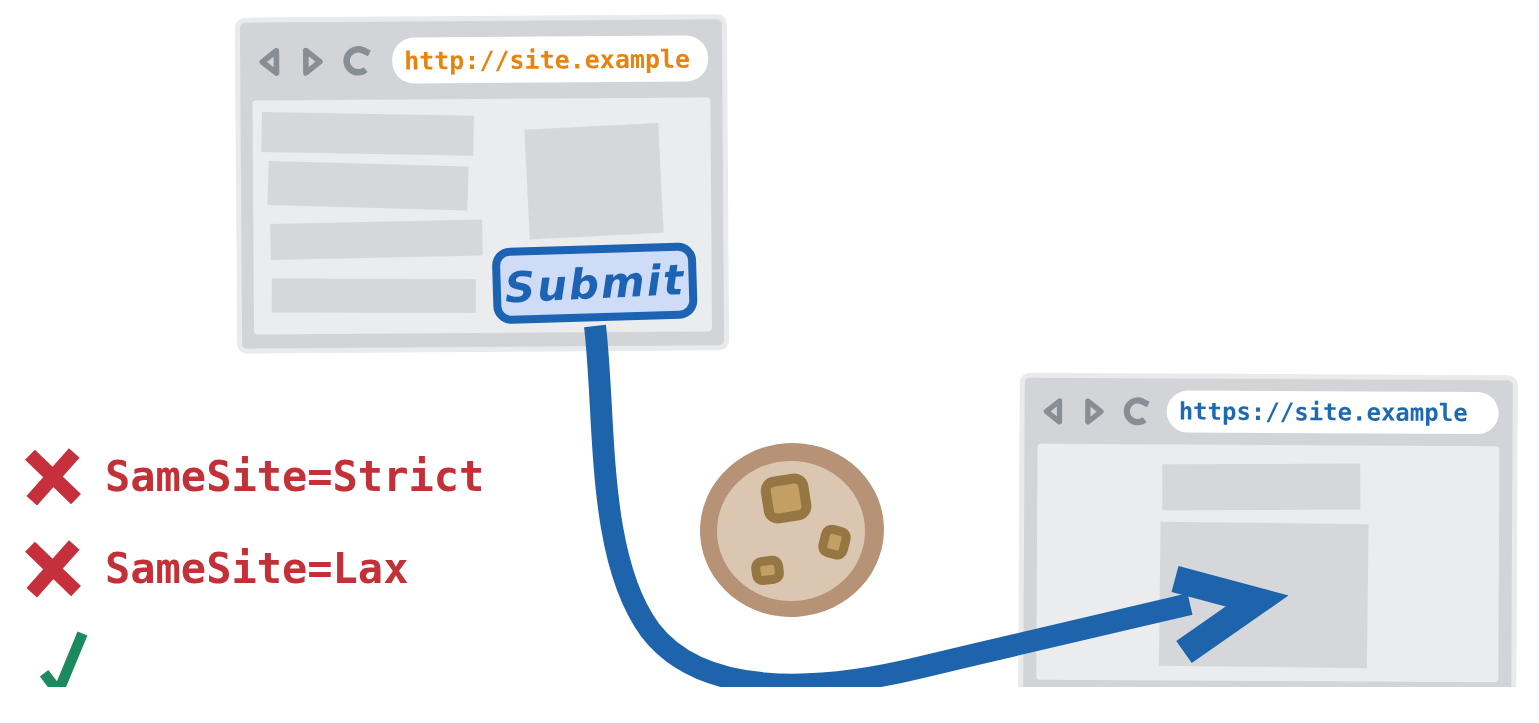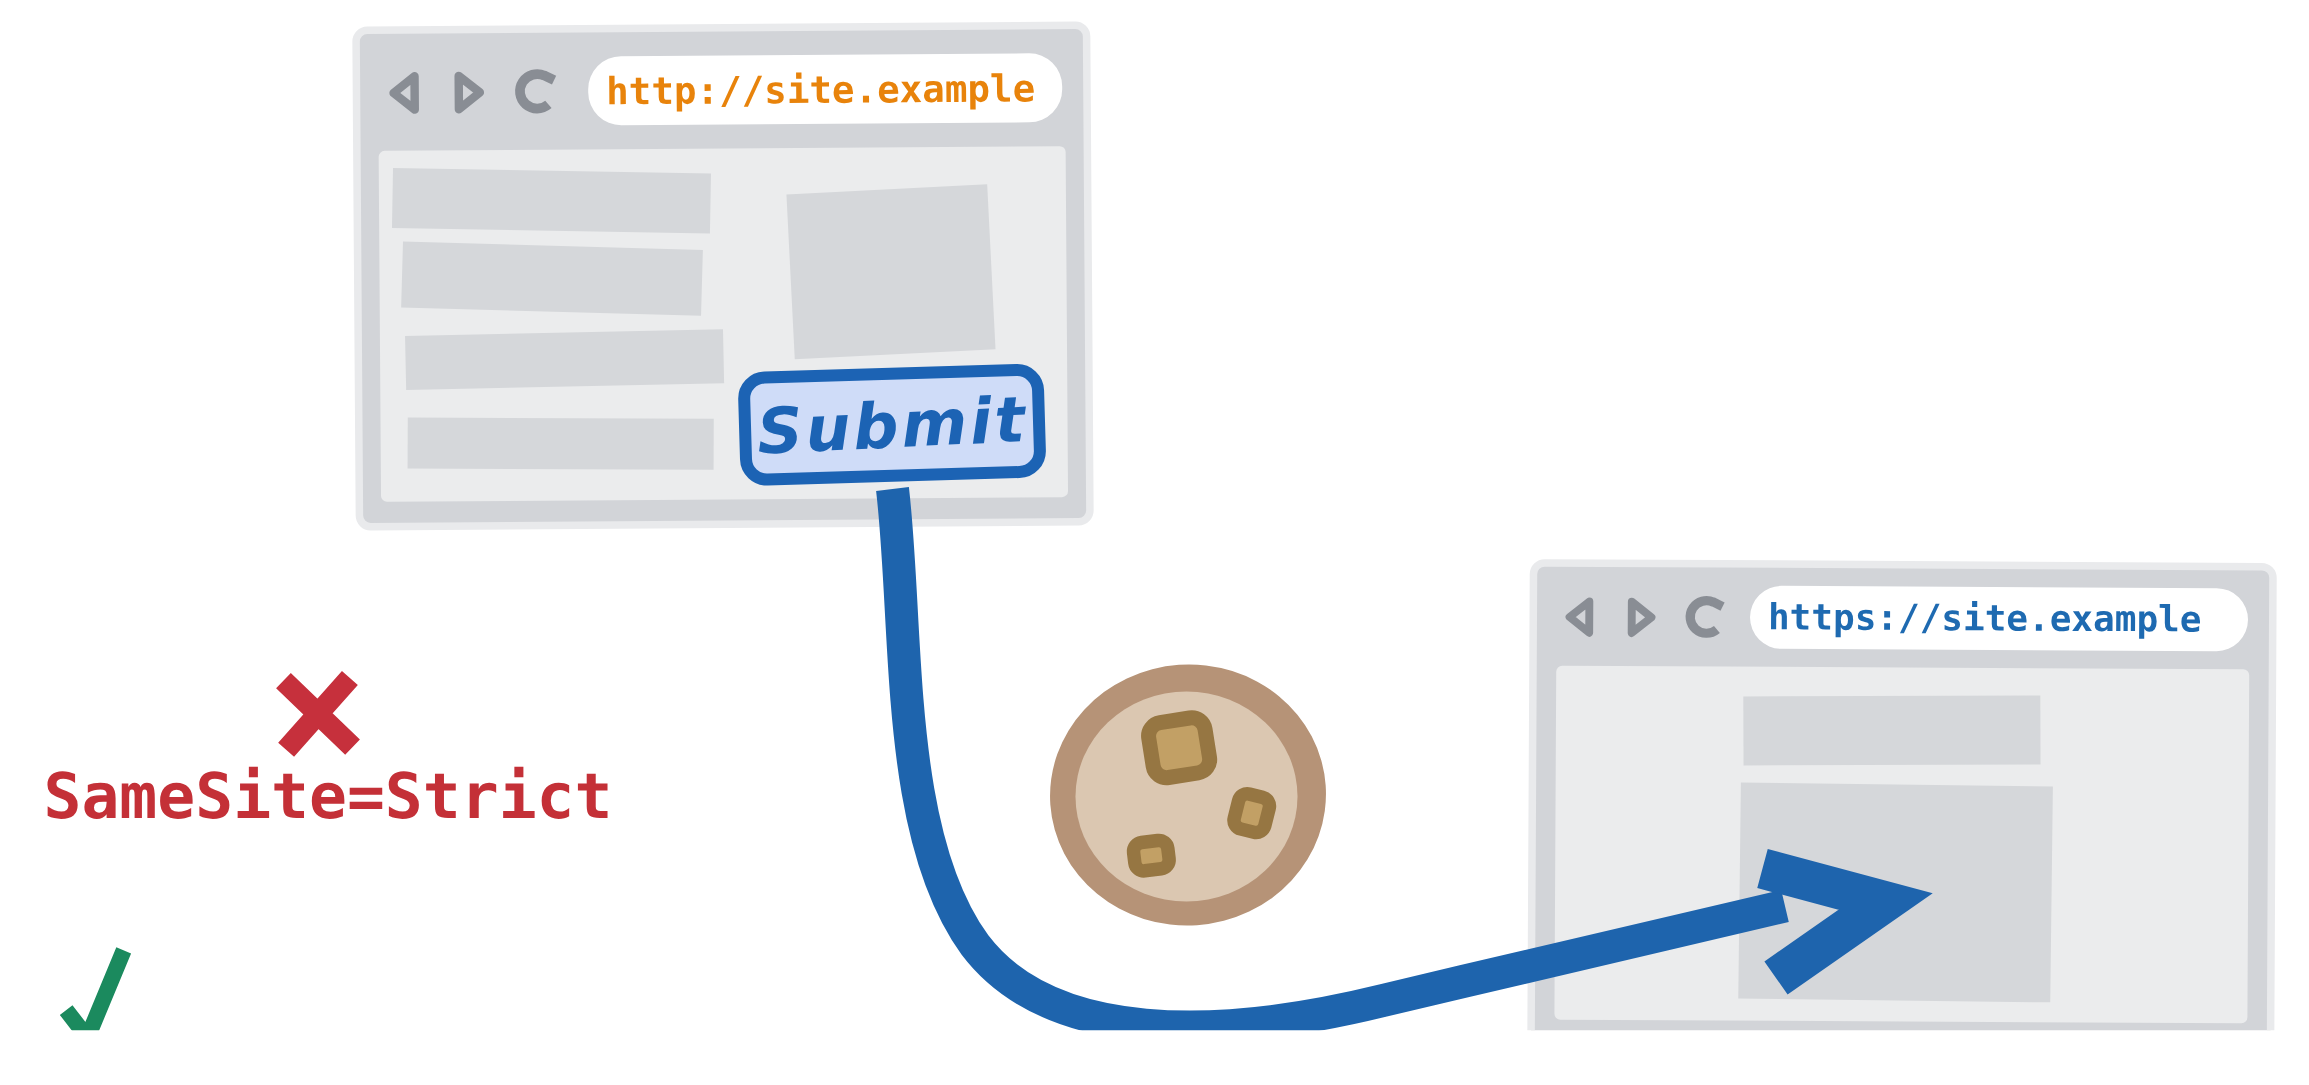--- a/index.html
+++ b/index.html
@@ -55,21 +55,21 @@
     background:var(--submit_fill_blue); border:8px solid var(--submit_border_blue);
     border-radius:18px; transform:rotate(-1.3deg);
     display:flex; align-items:center; justify-content:center; cursor:pointer;
   }
   .submit span {
     font-family:"DejaVu Sans","Liberation Sans",sans-serif;
     font-style:italic; font-weight:bold; font-size:42px;
     color:var(--submit_border_blue); transform:rotate(-1deg); letter-spacing:2px;
   }
   
-  .rule { position:absolute; left:15px; display:flex; align-items:center;flex-direction:column; }
+  .rule { position:absolute; left:15px; display:flex; align-items:center; }
   .rule-1 { top:444px; height:64px; }
   .rule-2 { top:536px; height:64px; }
   .rule-3 { top:616px; height:92px; }
   .markbox { width:76px; display:flex; justify-content:center; align-items:center; flex:0 0 auto; }
   .rule-3 .markbox svg { margin-left:22px; }
   .ruletext { margin-left:14px; font-size:42px; font-weight:bold; white-space:nowrap; }
   .rule-red   .ruletext { color:var(--rule_red); }
   .rule-green .ruletext { color:var(--rule_green); }
   
   .art { position:absolute; left:0; top:0; pointer-events:none; }
@@ -131,20 +131,28 @@
 
   <div class="rule rule-1 rule-red">
     <span class="markbox">
       <svg width="62" height="62" viewBox="0 0 70 70">
         <path d="M 9 11 L 61 61 M 59 9 L 11 63" fill="none" style="stroke:var(--cross_red)" stroke-width="16"></path>
       </svg>
     </span>
     <span class="ruletext">SameSite=Strict</span>
   </div>
 
+  <div class="rule rule-2 rule-red">
+    <span class="markbox">
+      <svg width="62" height="62" viewBox="0 0 70 70">
+        <path d="M 9 11 L 61 61 M 59 9 L 11 63" fill="none" style="stroke:var(--cross_red)" stroke-width="16"></path>
+      </svg>
+    </span>
+    <span class="ruletext">SameSite=Lax</span>
+  </div>
 
   <div class="rule rule-3 rule-green">
     <span class="markbox">
       <svg width="72" height="92" viewBox="0 0 76 96">
         <polyline points="10,64 30,90 64,8" fill="none" style="stroke:var(--check_green)" stroke-width="15" stroke-linejoin="miter"></polyline>
       </svg>
     </span>
   </div>
 
   <svg class="art" width="1539" height="723" viewBox="0 0 1539 723">

